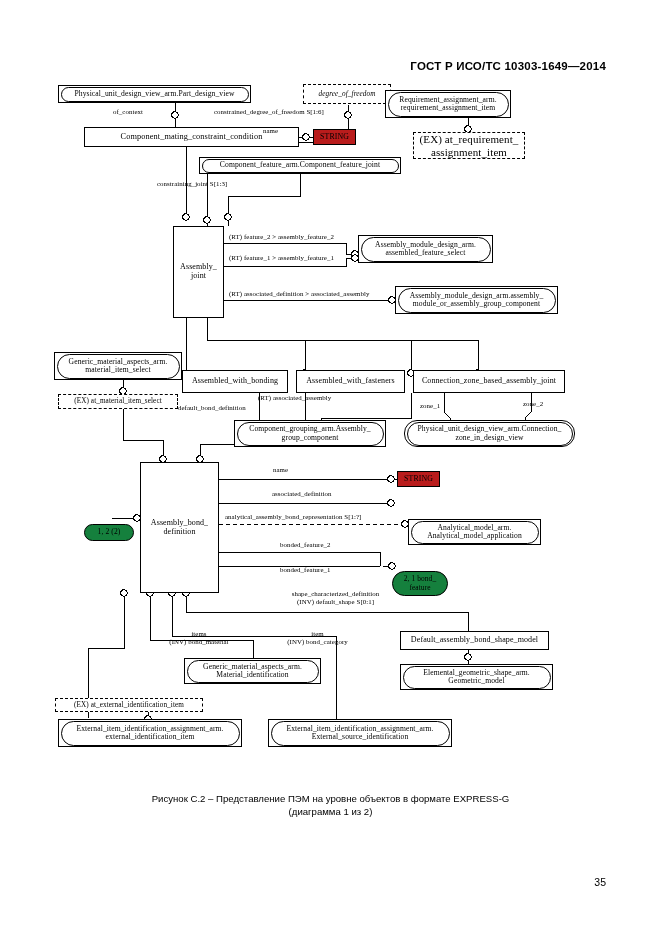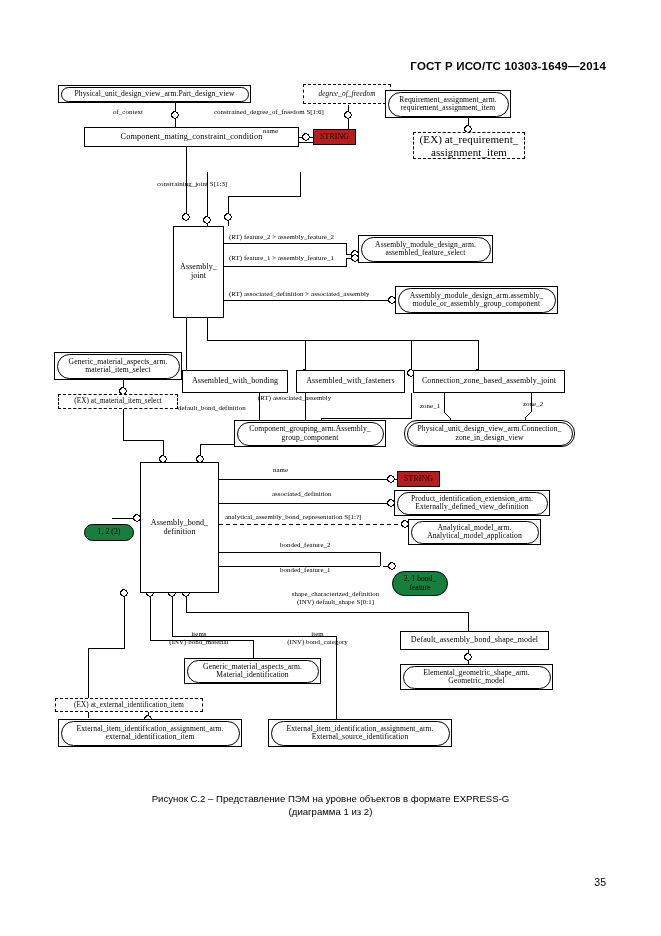--- a/index.html
+++ b/index.html
@@ -234,20 +234,23 @@
 requirement_assignment_item</span>
     </div>
 
     <div class="node exb" style="left:413px;top:132px;width:112px;height:27px;font-size:11px;">(EX) at_requirement_
 assignment_item</div>
 
     <div class="node ent" style="left:84px;top:127px;width:215px;height:20px;font-size:8.3px;">Component_mating_constraint_condition</div>
 
     <div class="node tbox" style="left:313px;top:129px;width:43px;height:16px;">STRING</div>
 
+    <div class="node sref" style="left:199px;top:157px;width:202px;height:17px;">
+      <span>Component_feature_arm.Component_feature_joint</span>
+    </div>
 
     <div class="node ent" style="left:173px;top:226px;width:51px;height:92px;font-size:8px;">Assembly_
 joint</div>
 
     <div class="node sref" style="left:358px;top:235px;width:135px;height:28px;">
       <span>Assembly_module_design_arm.
 assembled_feature_select</span>
     </div>
 
     <div class="node sref" style="left:395px;top:286px;width:163px;height:28px;">
@@ -278,24 +281,20 @@
 zone_in_design_view</span>
     </div>
 
     <div class="node ent" style="left:140px;top:462px;width:79px;height:131px;font-size:8px;">Assembly_bond_
 definition</div>
 
     <div class="node pref" style="left:84px;top:510px;width:50px;height:17px;display:flex;align-items:center;justify-content:center;font-size:7.6px;">1, 2 (2)</div>
 
     <div class="node tbox" style="left:397px;top:471px;width:43px;height:16px;">STRING</div>
 
-    <div class="node sref" style="left:394px;top:490px;width:156px;height:26px;">
-      <span>Product_identification_extension_arm.
-Externally_defined_view_definition</span>
-    </div>
 
     <div class="node sref" style="left:408px;top:519px;width:133px;height:26px;">
       <span>Analytical_model_arm.
 Analytical_model_application</span>
     </div>
 
     <div class="node pref" style="left:392px;top:557px;width:56px;height:25px;display:flex;align-items:center;justify-content:center;text-align:center;font-size:7.4px;white-space:pre-line;">2, 1 bond_
 feature</div>
 
     <div class="node ent" style="left:400px;top:631px;width:149px;height:19px;font-size:8px;">Default_assembly_bond_shape_model</div>

